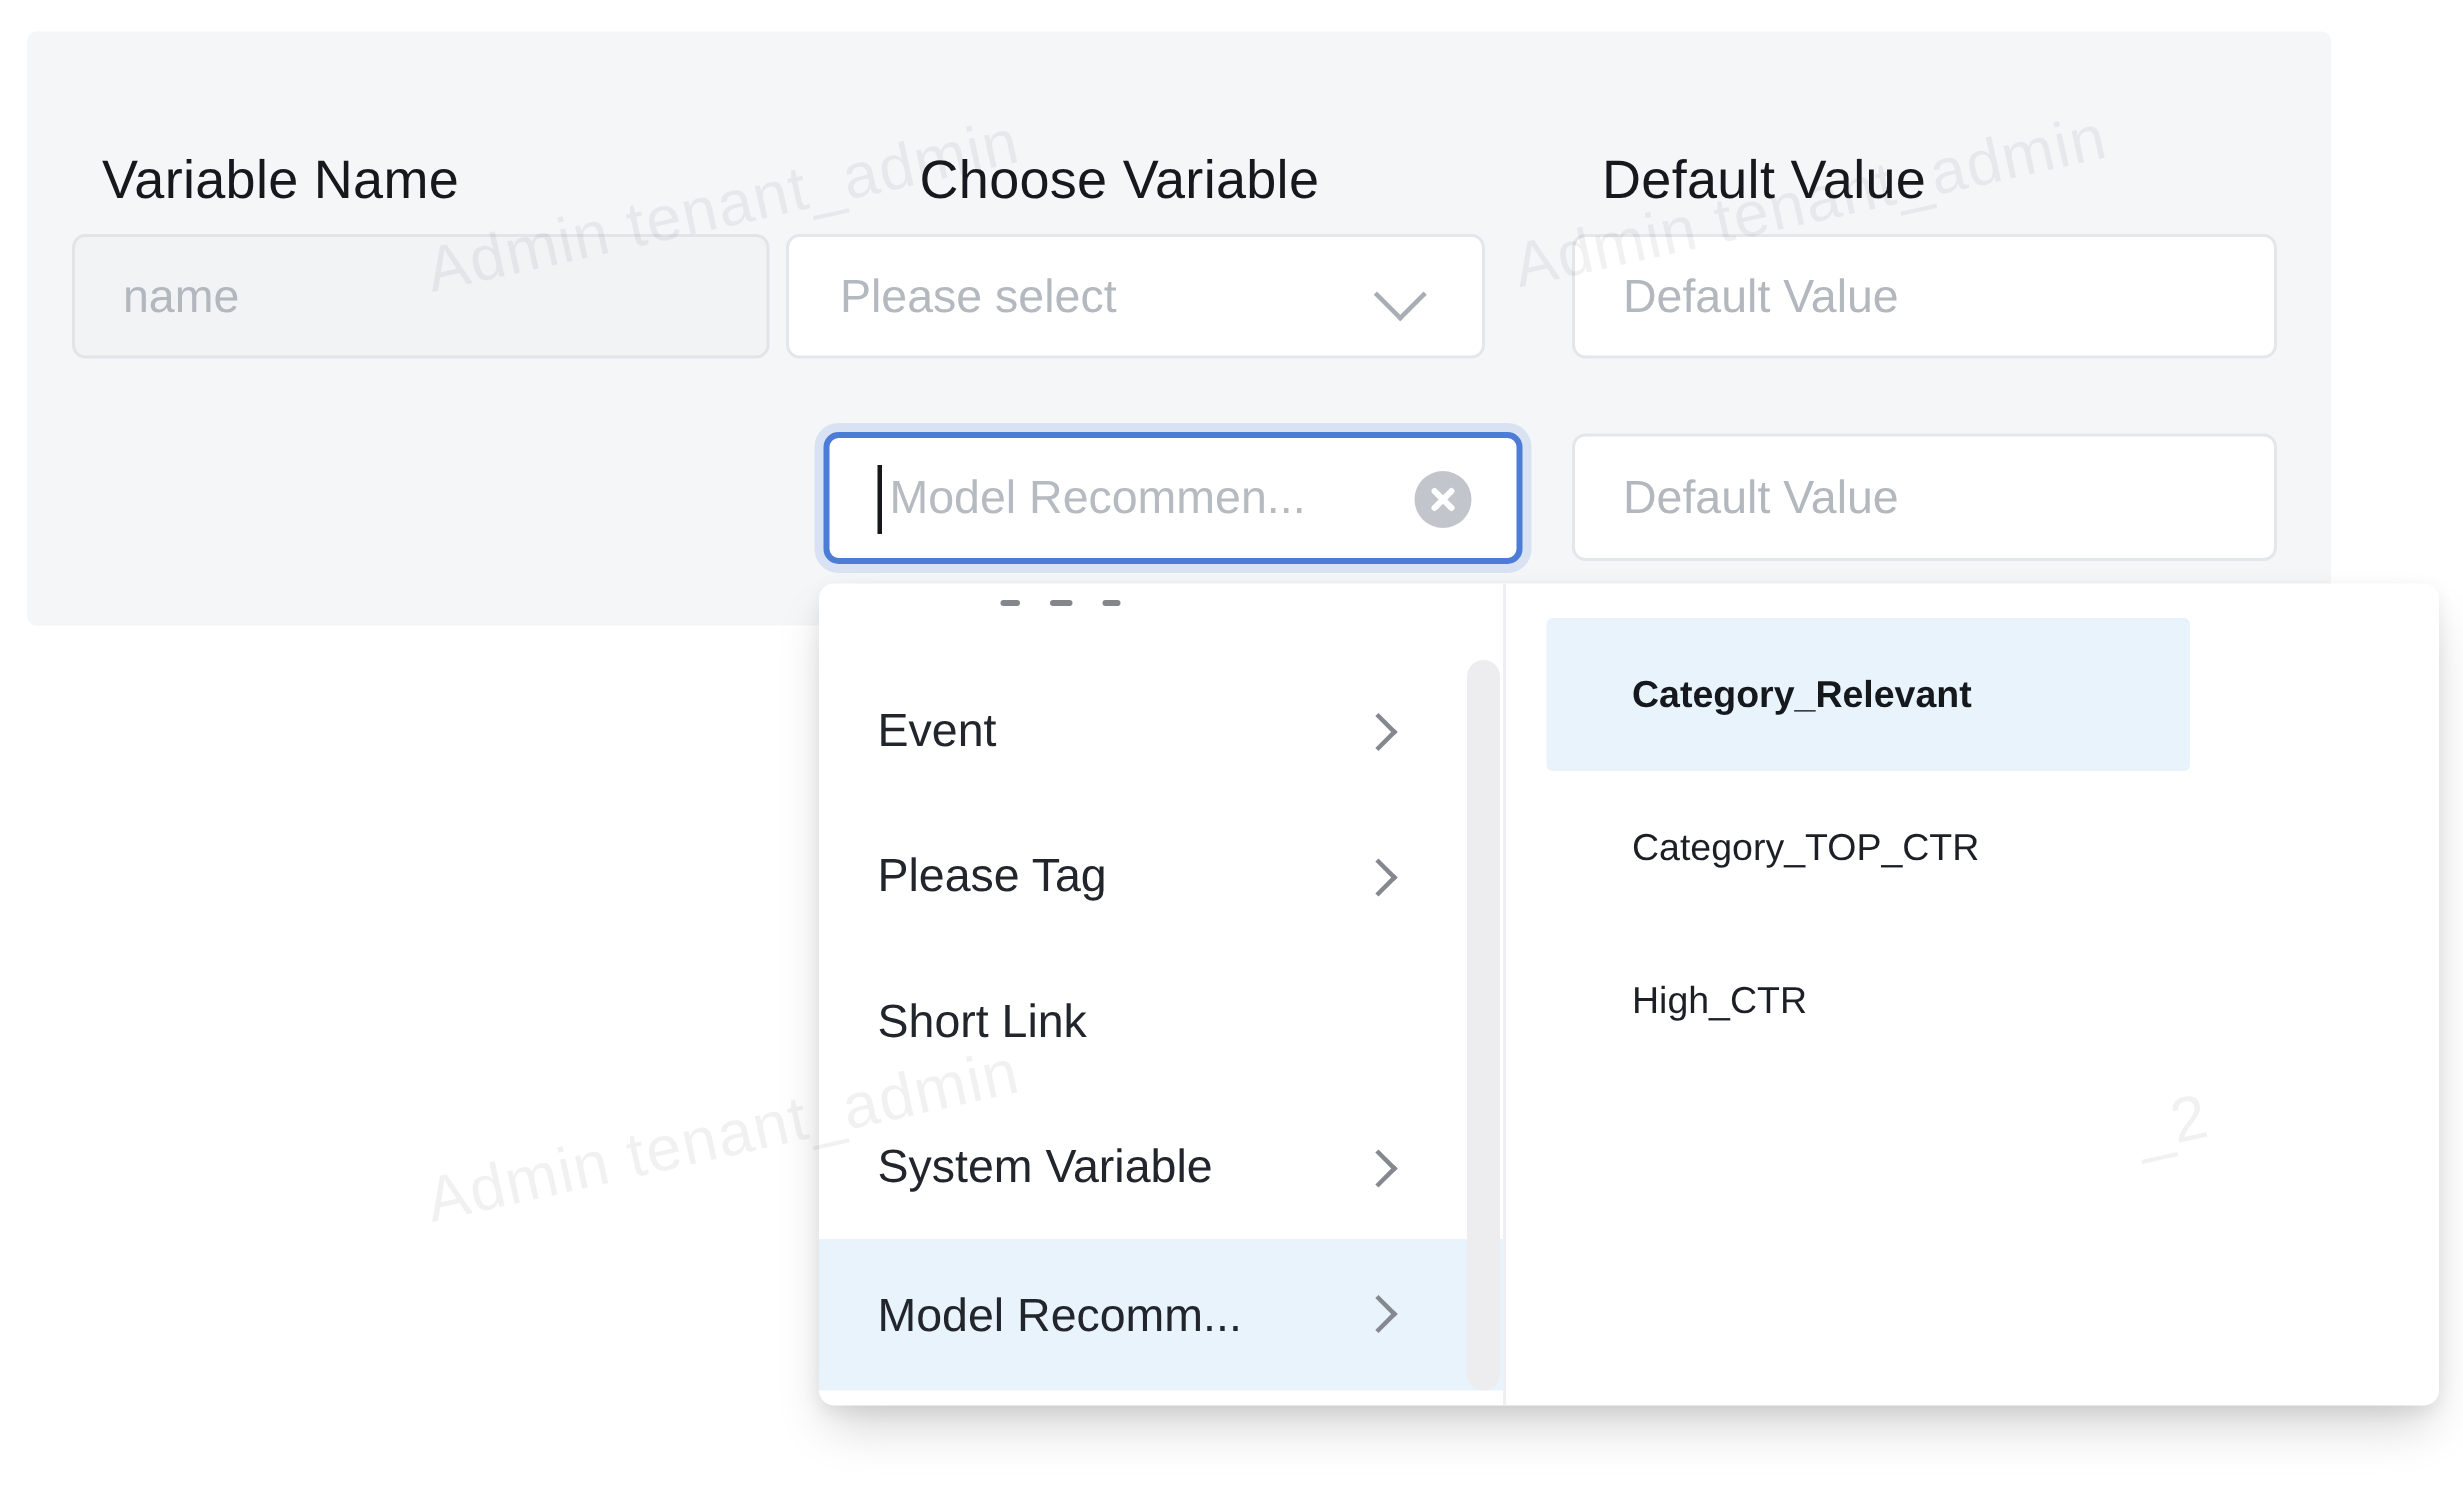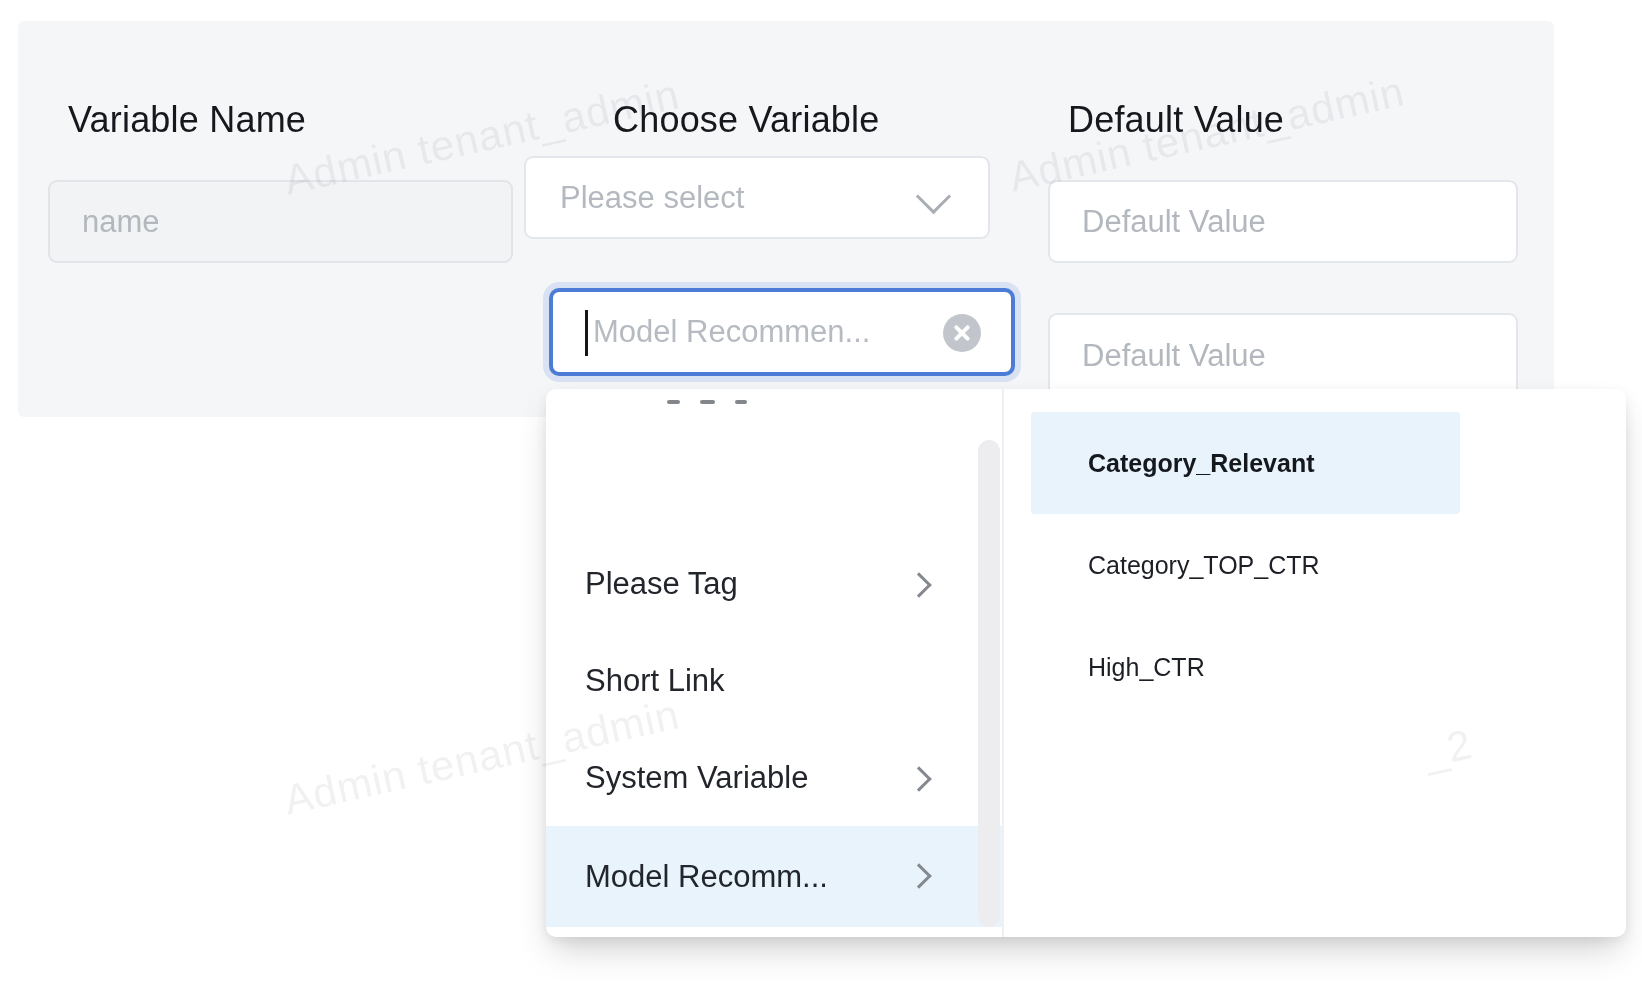--- a/index.html
+++ b/index.html
@@ -7,21 +7,21 @@
     position:relative;width:1642px;height:996px;overflow:hidden;background:#ffffff;
     font-family:"Liberation Sans","DejaVu Sans",sans-serif;color:#17191e;
   }
   
   .form-panel{position:absolute;left:18px;top:21px;width:1536px;height:396px;background:#f5f6f8;border-radius:6px;}
   .col-label{position:absolute;top:78px;font-size:36px;font-weight:400;color:#16181d;letter-spacing:.2px;}
   .lbl-1{left:50px;} .lbl-2{left:550px;margin-left:45px;} .lbl-3{left:1050px;}
 
   .txt-input{
     position:absolute;box-sizing:border-box;height:83px;border-radius:9px;
-    font-family:inherit;font-size:31px;padding:0 32px;outline:none;margin-top:24px;
+    font-family:inherit;font-size:31px;padding:0 32px;outline:none;
   }
   .txt-input::placeholder{color:#b3b7be;opacity:1;}
   .input-muted{background:#f2f3f5;border:2px solid #e1e4e8;}
   .input-white{background:#ffffff;border:2px solid #e3e6ea;}
 
   .name-1{left:48px;top:156px;width:465px;}
   .def-1{left:1048px;top:156px;width:470px;}
   .name-2{left:48px;top:289px;width:465px;height:85px;}
   .def-2{left:1048px;top:289px;width:470px;height:85px;}
 
@@ -112,20 +112,24 @@
   <input class="txt-input input-white def-2" placeholder="Default Value" style="">
 
   <div class="popup">
     <div class="menu-left">
       <div class="clip-frag">
           <b class="f1"></b>
           <b class="f2"></b>
           <b class="f3"></b>
         </div>
 
+      <div class="menu-item mi-0">
+        <span class="mi-label">Event</span>
+        <span class="chev-right"></span>
+      </div>
       <div class="menu-item mi-1">
         <span class="mi-label">Please Tag</span>
         <span class="chev-right"></span>
       </div>
       <div class="menu-item mi-2">
         <span class="mi-label">Short Link</span>
       </div>
       <div class="menu-item mi-3">
         <span class="mi-label">System Variable</span>
         <span class="chev-right"></span>

